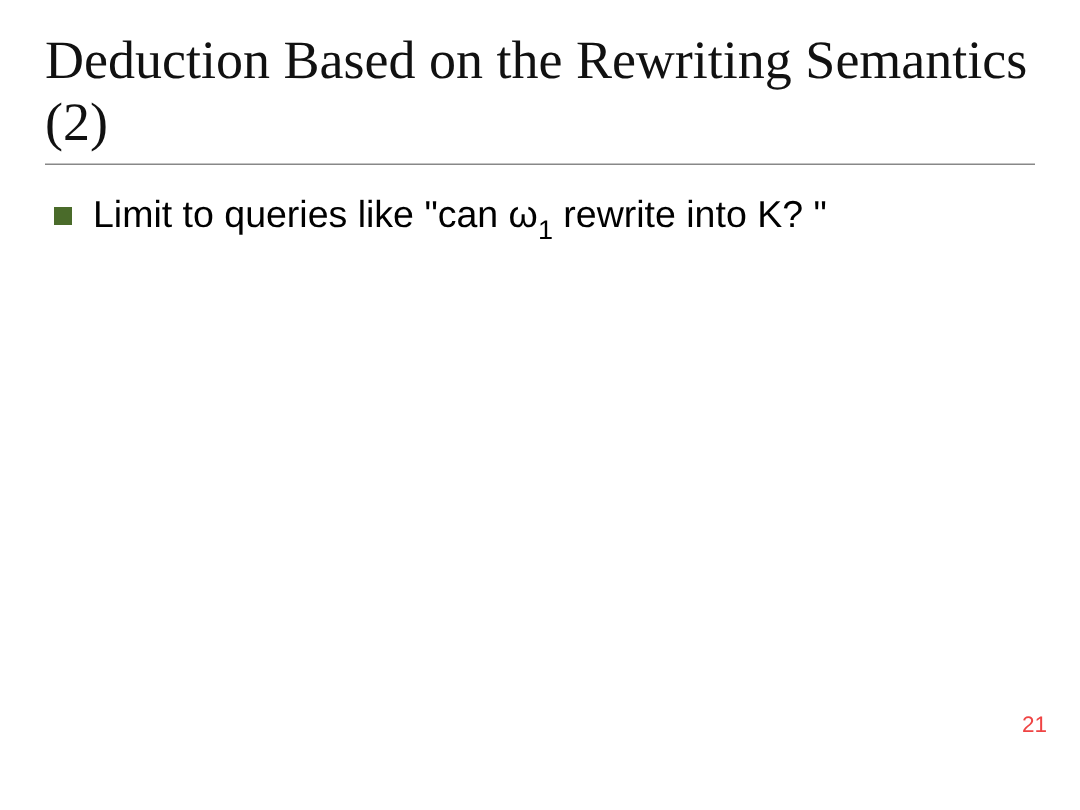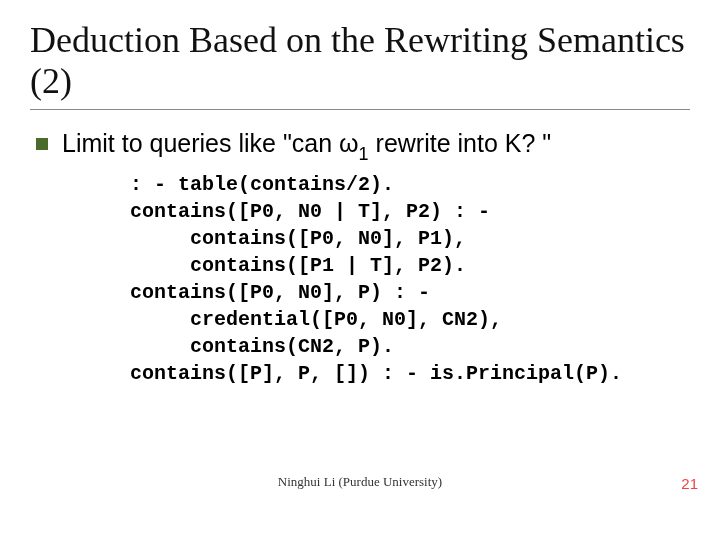--- a/index.html
+++ b/index.html
@@ -111,25 +111,16 @@
   </div>
 
   <div class="bullet-row bullet-l1">
     <div class="square"></div>
     <div class="l1-text">
       <span>Limit to queries like "can </span><span>ω</span><span class="sub">1</span><span> rewrite into K? "</span>
     </div>
   </div>
 
 
-  <div class="code-block">: - table(contains/2).
-contains([P0, N0 | T], P2) : -
-     contains([P0, N0], P1),
-     contains([P1 | T], P2).
-contains([P0, N0], P) : -
-     credential([P0, N0], CN2),
-     contains(CN2, P).
-contains([P], P, []) : - is.Principal(P).</div>
 
-  <div class="footer-center">Ninghui Li (Purdue University)</div>
   <div class="footer-right">21</div>
 
 </div>
 
 </body></html>

